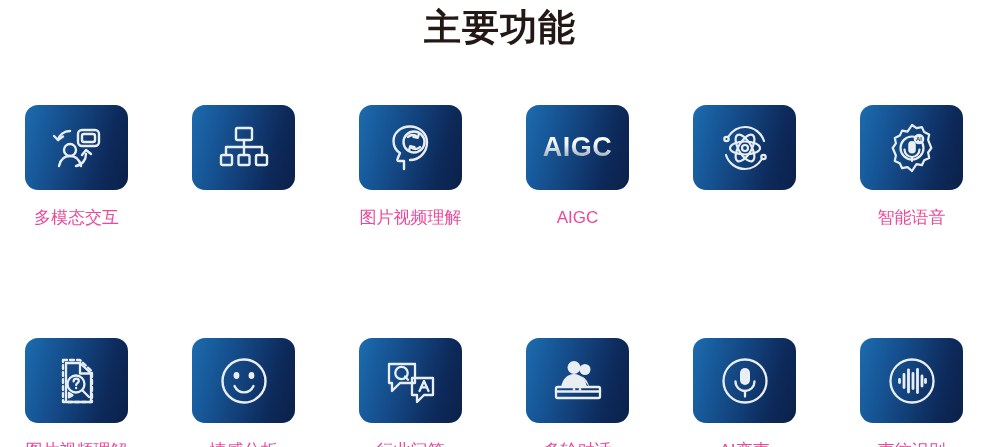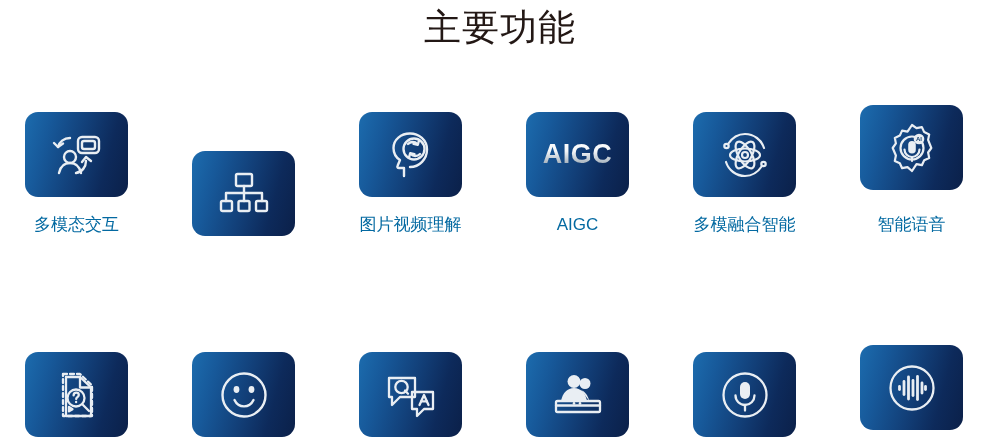--- a/index.html
+++ b/index.html
@@ -19,21 +19,21 @@
     background: #ffffff;
   }
 
   .page-title {
     position: absolute;
     top: 4px;
     left: 0;
     width: 1000px;
     text-align: center;
     font-size: 37px;
-    font-weight: normal;
+    font-weight: bold;
     letter-spacing: 1px;
     color: #231815;
     line-height: 48px;
   }
 
   .grid {
     position: absolute;
     top: 105px;
     left: 25px;
     width: 950px;
@@ -45,24 +45,23 @@
   }
 
   .row.row-2 { margin-top: 109px; }
 
   .cell {
     width: 103px;
     margin-right: 64px;
     display: flex;
     flex-direction: column;
     align-items: center;
-    justify-content: flex-end;
-  }
-
-  .cell:last-child { margin-right: 0; gap: 7px; }
+  }
+
+  .cell:last-child { margin-right: 0; }
 
   .tile {
     width: 103px;
     height: 85px;
     border-radius: 13px;
     background: linear-gradient(105deg, #1c6cae 0%, #17599a 22%, #123f78 52%, #0d2a5b 76%, #0b2049 100%);
     display: flex;
     align-items: center;
     justify-content: center;
     position: relative;
@@ -79,21 +78,21 @@
     -webkit-background-clip: text;
     background-clip: text;
     color: transparent;
     -webkit-text-fill-color: transparent;
     line-height: 1;
   }
 
   .label {
     margin-top: 17px;
     font-size: 17px;
-    color: #0369a1;
+    color: #ec4899;
     white-space: nowrap;
     text-align: center;
     line-height: 22px;
   }
 </style>
 </head>
 <body>
 
 <div class="page">
 
@@ -168,21 +167,20 @@
               <ellipse cx="27" cy="25" rx="15" ry="6.5"></ellipse>
               <ellipse cx="27" cy="25" rx="15" ry="6.5" transform="rotate(60 27 25)"></ellipse>
               <ellipse cx="27" cy="25" rx="15" ry="6.5" transform="rotate(120 27 25)"></ellipse>
               <path d="M10 14C14 8 20 4 27 4c9 0 16.5 6 19 14"></path>
               <path d="M44 36c-4 6-10 10-17 10-9 0-16.5-6-19-14"></path>
               <circle cx="8.5" cy="16" r="2.2"></circle>
               <circle cx="45.5" cy="34" r="2.2"></circle>
             </svg>
           </span>
         </div>
-        <div class="label">多模融合智能</div>
       </div>
 
       <div class="cell">
         <div class="tile">
           <span>
             <svg width="52" height="50" viewBox="0 0 52 50" fill="none" stroke="#e9eef3" stroke-width="2.2" stroke-linecap="round" stroke-linejoin="round">
               <path d="M26 2l4.5 3.2 5.4-1.1 2.3 5 5 2.3-1.1 5.5L45.3 25l-3.2 4.5 1.1 5.4-5 2.3-2.3 5-5.4-1.1L26 48l-4.5-3.9-5.4 1.1-2.3-5-5-2.3 1.1-5.4L6.7 25l3.2-4.6-1.1-5.5 5-2.3 2.3-5 5.4 1.1z"></path>
               <circle cx="26" cy="25" r="11.5"></circle>
               <rect x="22.2" y="18" width="7.6" height="12.5" rx="3.8" fill="#e9eef3" stroke="none"></rect>
               <path d="M18.5 26.5c0 4.2 3.4 7.5 7.5 7.5s7.5-3.3 7.5-7.5"></path>

